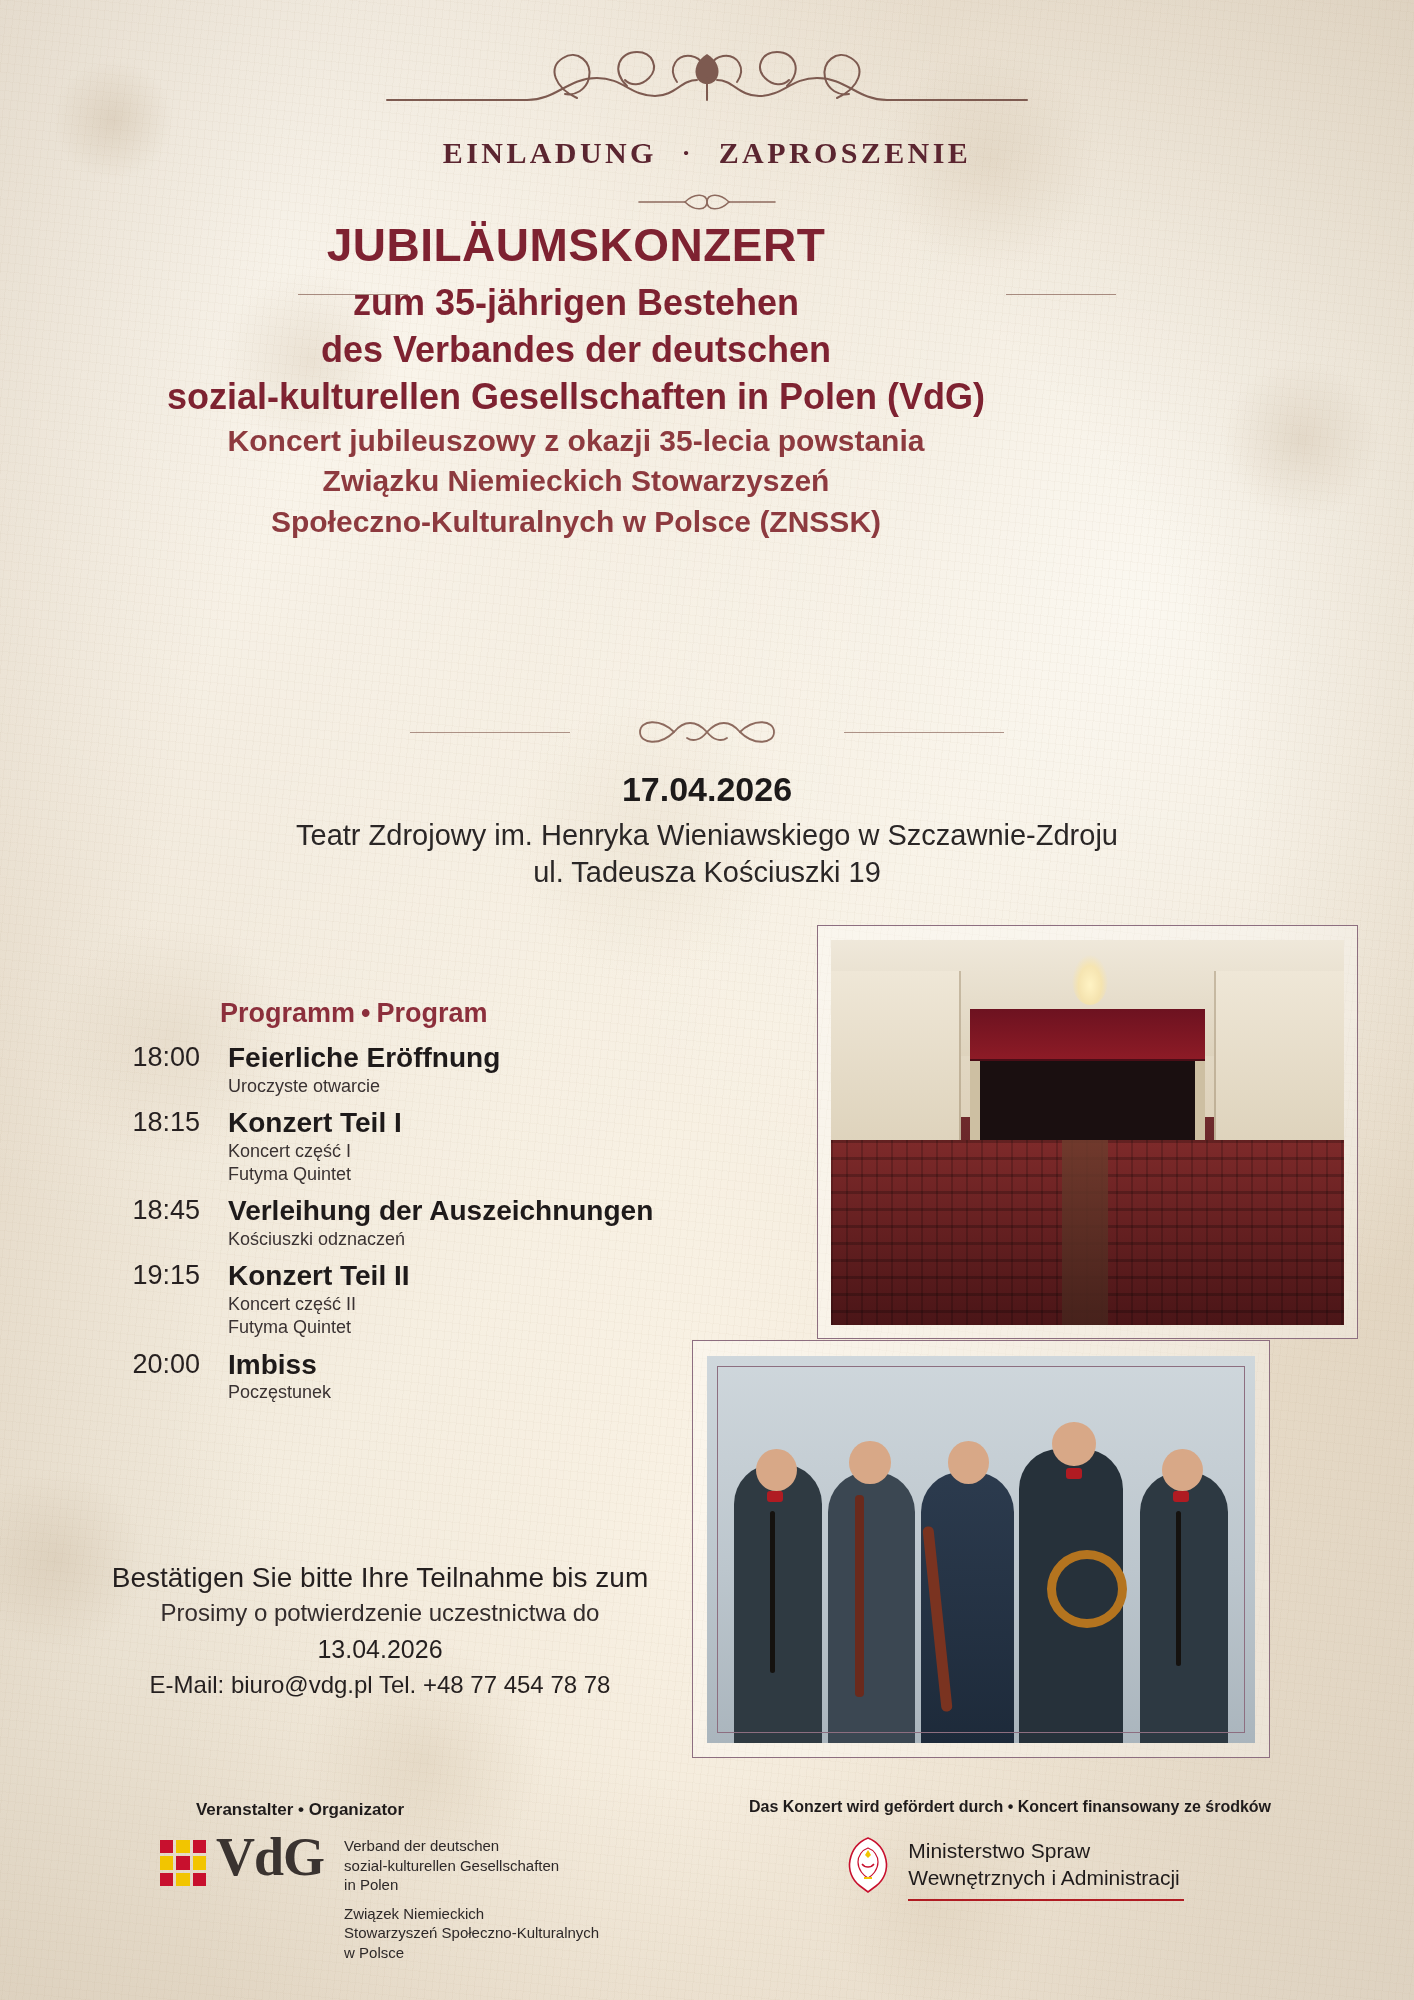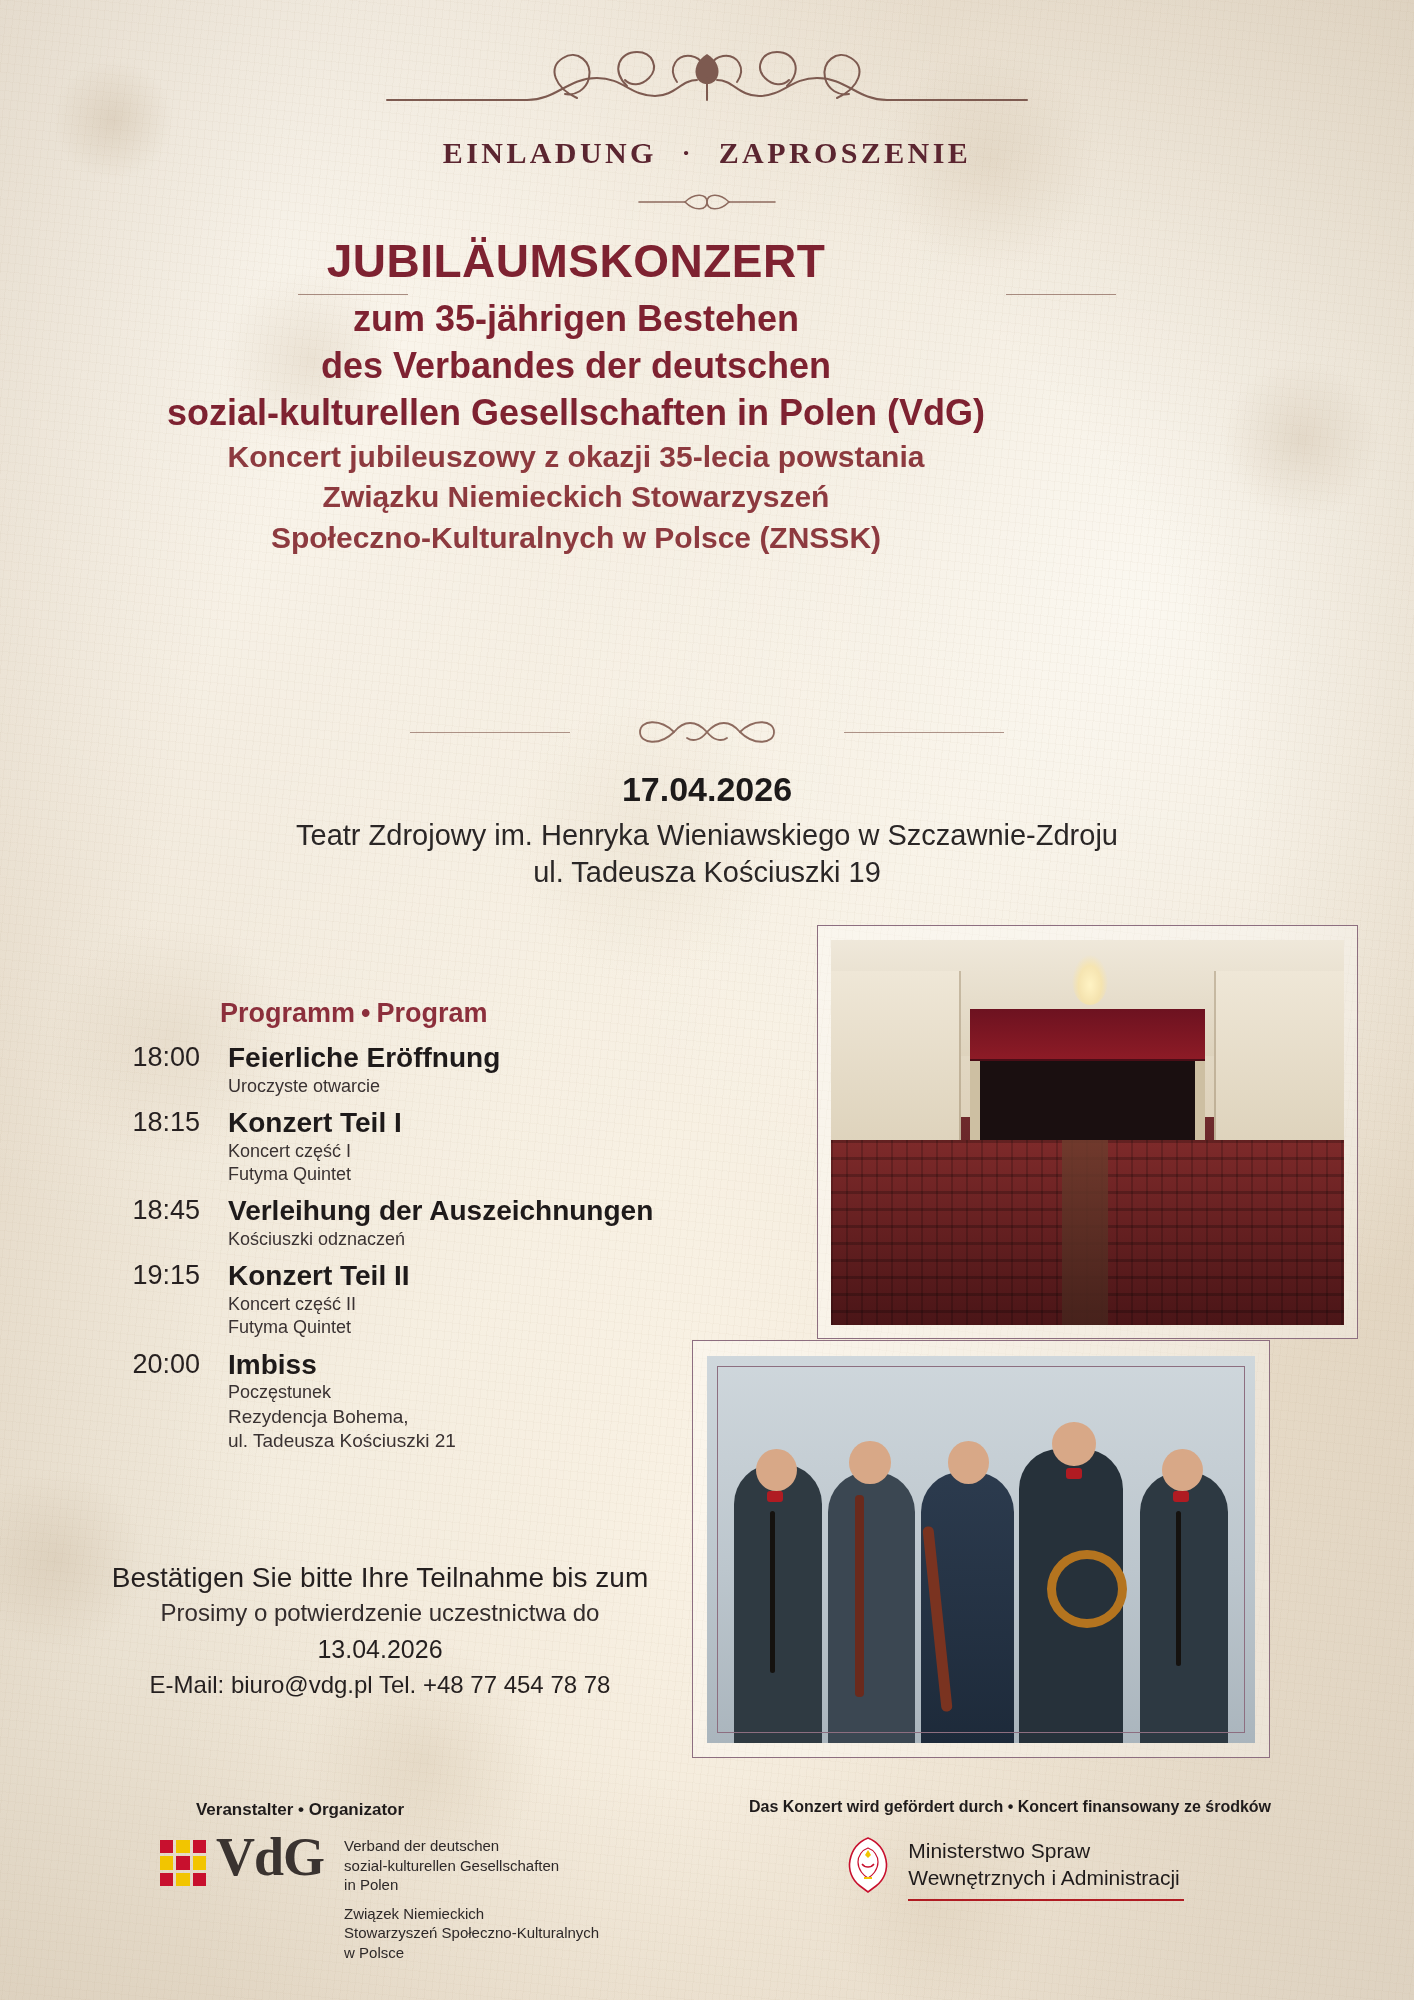--- a/index.html
+++ b/index.html
@@ -98,21 +98,21 @@
   .eyebrow .dot {
     color: #5b2530;
     padding: 0 14px;
     font-size: 26px;
     vertical-align: 2px;
   }
 
   
   .titles {
     position: absolute;
-    top: 234px;
+    top: 218px;
     left: 0;
     width: 1152px;
     text-align: center;
     color: #7a2230;
   }
   .t-main {
     font-size: 46px;
     font-weight: 700;
     letter-spacing: .5px;
     line-height: 1.18;
@@ -541,22 +541,20 @@
           <div class="prog-pl">Koncert część II</div>
           <div class="prog-pl">Futyma Quintet</div>
         </div>
       </div>
 
       <div class="prog-row prog-block">
         <div class="prog-time">20:00</div>
         <div class="prog-body">
           <div class="prog-de">Imbiss</div>
           <div class="prog-pl">Poczęstunek</div>
-          <div class="prog-extra" style="white-space:pre-line">Rezydencja Bohema,
-ul. Tadeusza Kościuszki 21</div>
         </div>
       </div>
     </div>
 
     <div class="rsvp">
       <div class="l1">Bestätigen Sie bitte Ihre Teilnahme bis zum</div>
       <div class="l2">Prosimy o potwierdzenie uczestnictwa do</div>
       <div class="l3">13.04.2026</div>
       <div class="l4">E-Mail: biuro@vdg.pl  Tel. +48 77 454 78 78</div>
     </div>

